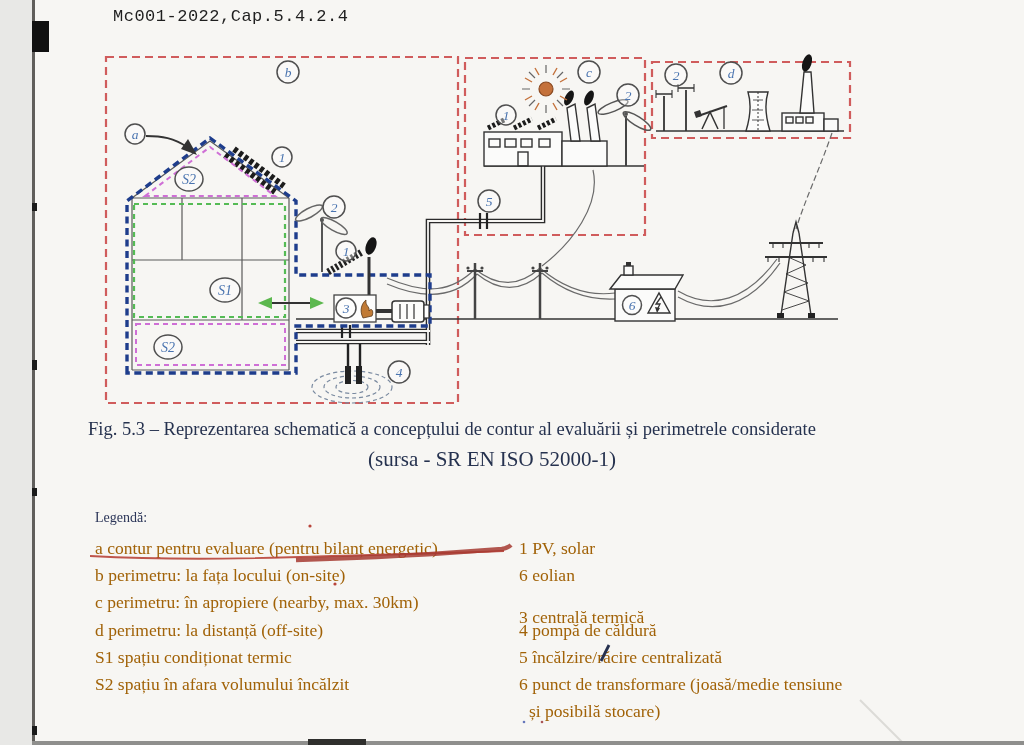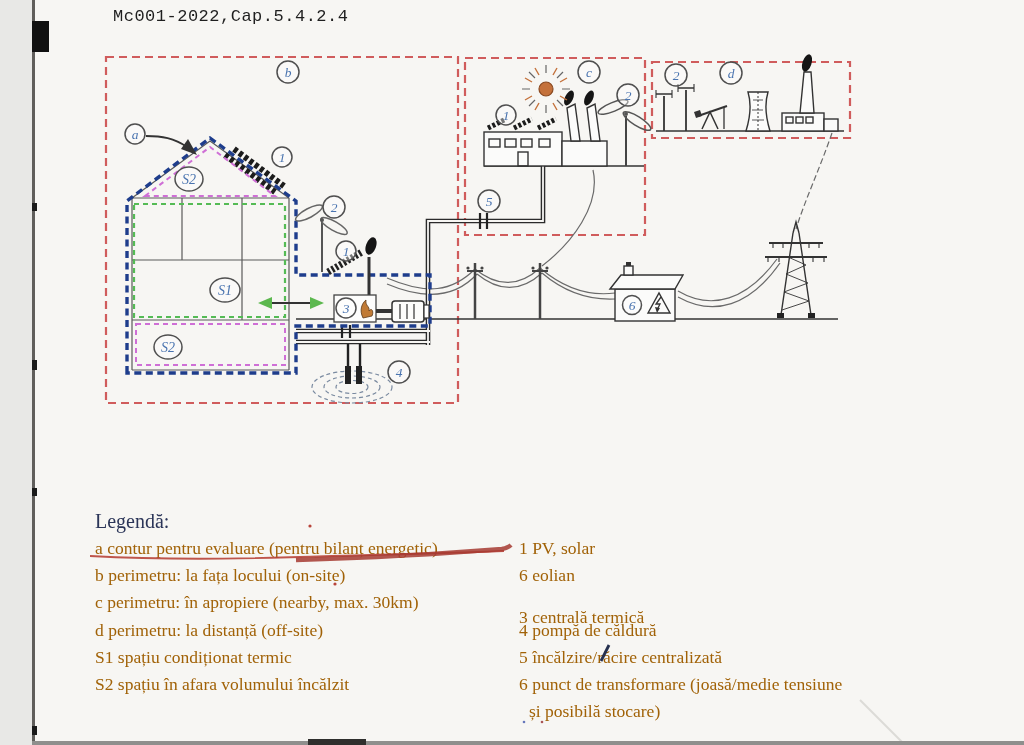--- a/index.html
+++ b/index.html
@@ -3,21 +3,21 @@
 <meta charset="utf-8">
 <style>
   html,body{margin:0;padding:0;background:#e8e8e6;}
   .page{position:relative;width:1024px;height:745px;background:#f7f6f3;overflow:hidden;
         font-family:"Liberation Serif",serif;margin-left:32px;}
   .header{position:absolute;left:81px;top:7px;font-family:"Liberation Mono",monospace;
           font-size:17px;letter-spacing:.5px;color:#1f1f1f;}
   .diagram{position:absolute;left:0;top:28px;}
   .caption1{position:absolute;left:56px;top:419px;font-size:18.5px;color:#26324f;white-space:nowrap;}
   .caption2{position:absolute;left:0;top:447px;width:920px;text-align:center;font-size:21px;color:#26324f;}
-  .legend-title{position:absolute;left:63px;top:510px;font-size:20px;color:#2b3558;}
+  .legend-title{position:absolute;left:63px;top:510px;font-size:14px;color:#2b3558;}
   .lrow{position:absolute;font-size:17.5px;color:#a16207;white-space:nowrap;}
   .overlay{position:absolute;left:0;top:0;pointer-events:none;}
   
   .edge-left{position:absolute;left:0;top:0;width:3px;height:745px;background:#3a3834;opacity:.8;}
   .corner-black{position:absolute;left:0;top:21px;width:17px;height:31px;background:#111;}
   .tick{position:absolute;left:0;width:5px;background:#1a1a1a;}
   .bottom-strip{position:absolute;left:0;top:741px;width:1024px;height:4px;background:#8f8f8d;}
   .bottom-dark{position:absolute;left:276px;top:739px;width:58px;height:6px;background:#2f2f2d;}
   .right-line{position:absolute;left:1019px;top:25px;width:2px;height:702px;background:#c9c8c4;}
   
@@ -282,20 +282,22 @@
     <g>
         <ellipse class="cc" cx="193" cy="290" rx="15" ry="12"></ellipse>
         <text class="cls" x="193" y="295">S1</text>
       </g>
     <g>
         <ellipse class="cc" cx="136" cy="347" rx="14" ry="12"></ellipse>
         <text class="cls" x="136" y="352">S2</text>
       </g>
   </svg>
 
+  <div class="caption1">Fig. 5.3 – Reprezentarea schematică a concepțului de contur al evaluării și perimetrele considerate</div>
+  <div class="caption2">(sursa - SR EN ISO 52000-1)</div>
 
   <div>
     <div class="legend-title">Legendă:</div>
     <div class="lrow" style="left:63px;top:538px">a contur pentru evaluare (pentru bilanț energetic)</div>
     <div class="lrow" style="left:63px;top:565px">b perimetru: la fața locului (on-site)</div>
     <div class="lrow" style="left:63px;top:592px">c perimetru: în apropiere (nearby, max. 30km)</div>
     <div class="lrow" style="left:63px;top:620px">d perimetru: la distanță (off-site)</div>
     <div class="lrow" style="left:63px;top:647px">S1 spațiu condiționat termic</div>
     <div class="lrow" style="left:63px;top:674px">S2 spațiu în afara volumului încălzit</div>
     <div class="lrow" style="left:487px;top:538px">1 PV, solar</div>

